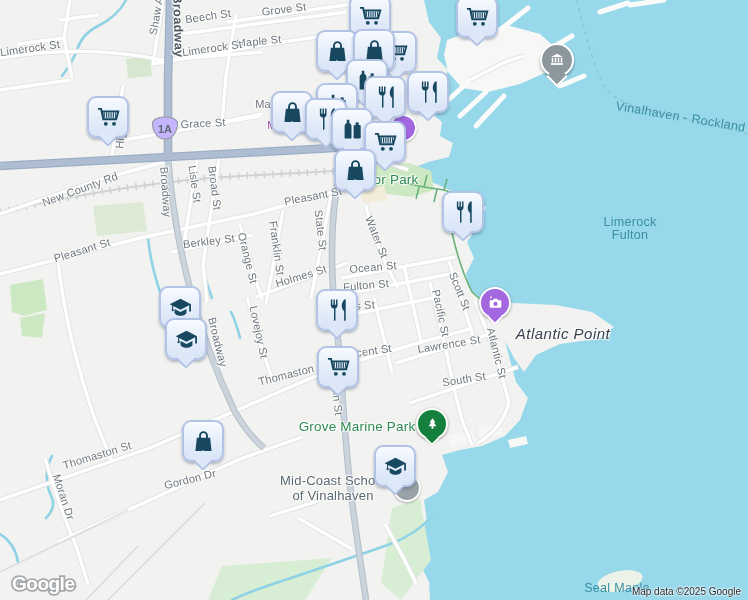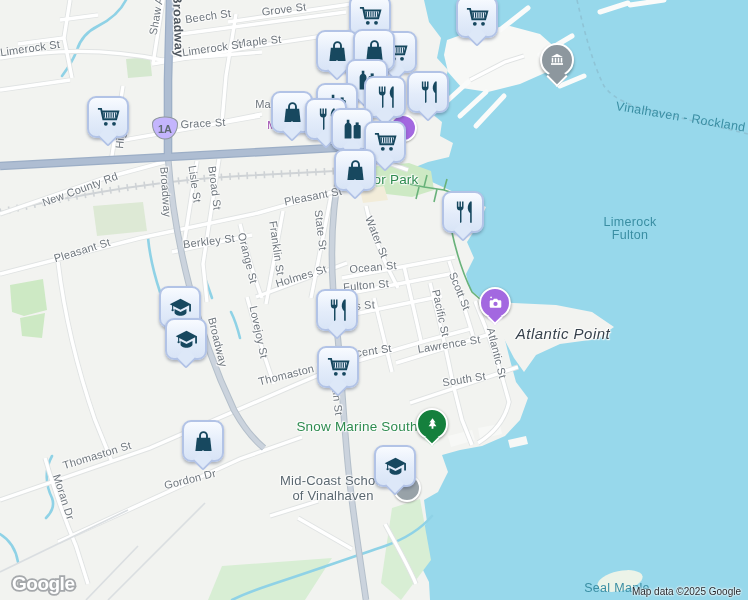--- a/index.html
+++ b/index.html
@@ -244,21 +244,21 @@
     <div class="lbl st" style="left: 190px; top: 479px; transform: translate(-50%, -50%) rotate(-14deg);">Gordon Dr</div>
     <div class="lbl st" style="left: 64px; top: 497px; transform: translate(-50%, -50%) rotate(72deg);">Moran Dr</div>
     <div class="lbl st" style="left: 263px; top: 104px; transform: translate(-50%, -50%);">Ma</div>
     <div class="lbl st purple" style="left: 272px; top: 125px; transform: translate(-50%, -50%);">M</div>
     <div class="lbl water" style="left: 630px; top: 222px; transform: translate(-50%, -50%);">Limerock</div>
     <div class="lbl water" style="left: 630px; top: 235px; transform: translate(-50%, -50%);">Fulton</div>
     <div class="lbl water" style="left: 617px; top: 588px; transform: translate(-50%, -50%);">Seal Maple</div>
     <div class="lbl water" style="left: 616px; top: 99px; transform-origin: 0px 50%; transform: rotate(9.5deg);">Vinalhaven - Rockland</div>
     <div class="lbl area" style="left: 563px; top: 327px; transform: translate(-50%, -50%); margin-top: 6px;">Atlantic Point</div>
     <div class="lbl park" style="left: 381px; top: 179px; transform: translate(-50%, -50%);">Harbor Park</div>
-    <div class="lbl park" style="left: 357px; top: 426px; transform: translate(-50%, -50%);">Snow Marine South</div>
+    <div class="lbl park" style="left: 357px; top: 426px; transform: translate(-50%, -50%);">Grove Marine Park</div>
     <div class="lbl poi" style="left: 333px; top: 488px; transform: translate(-50%, -50%);">
       <div>Mid-Coast School</div>
       <div>of Vinalhaven</div>
     </div>
     <div class="mk dot" style="left: 403px; top: 128px; z-index: 20; --mc: #a368e0;"></div>
     <div class="mk square" style="left: 370px; top: 16px; z-index: 21;">
       <span class="ic">
         <svg viewBox="0 0 24 24">
           <g fill="none" stroke="#17485f" stroke-width="1.7">
             <path d="M2.6 4.3h2.8l2 9.2h11.4l1.9-6.9H6.3"></path>

